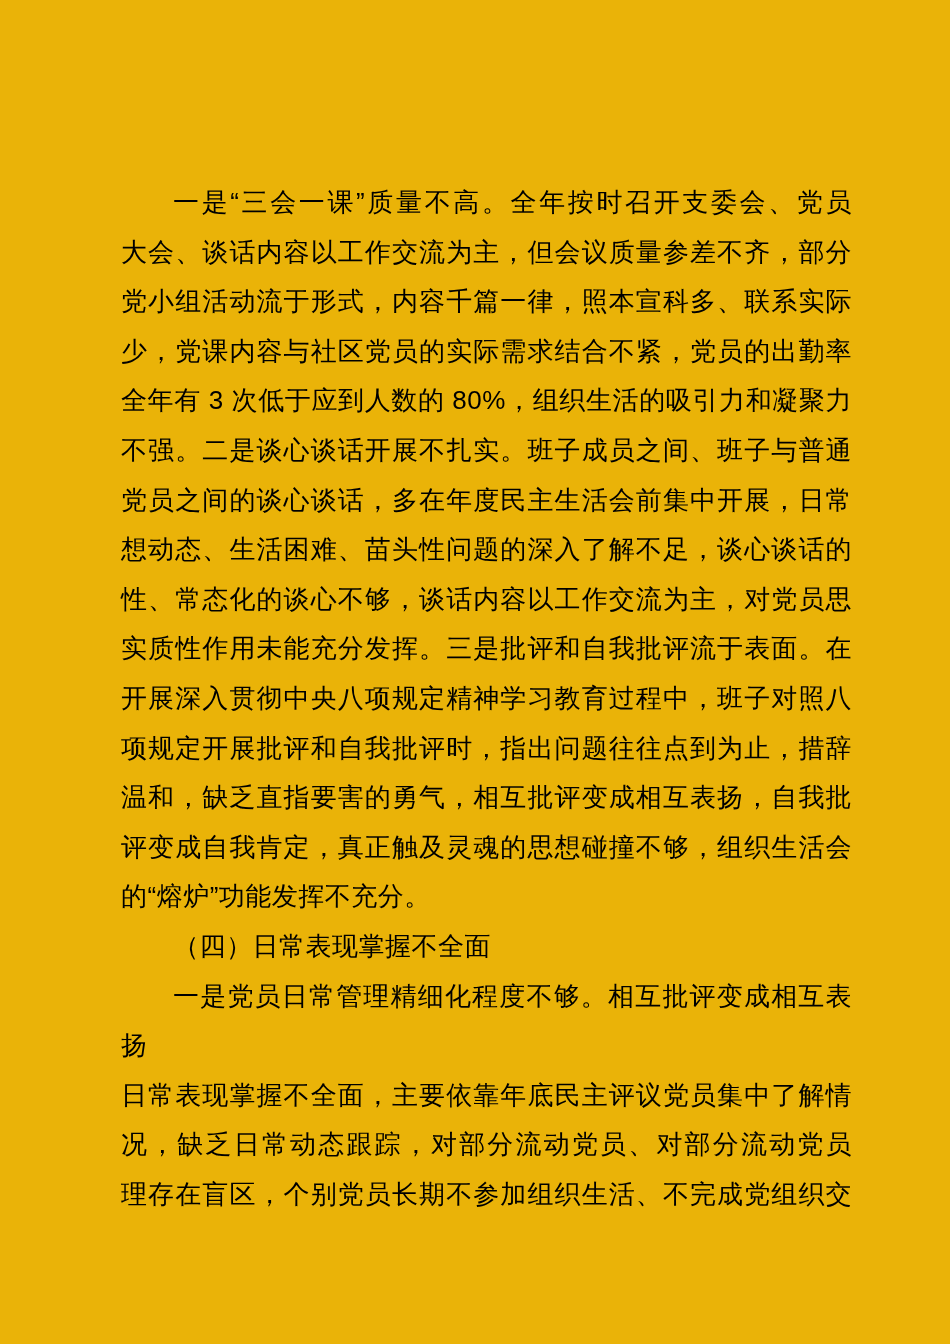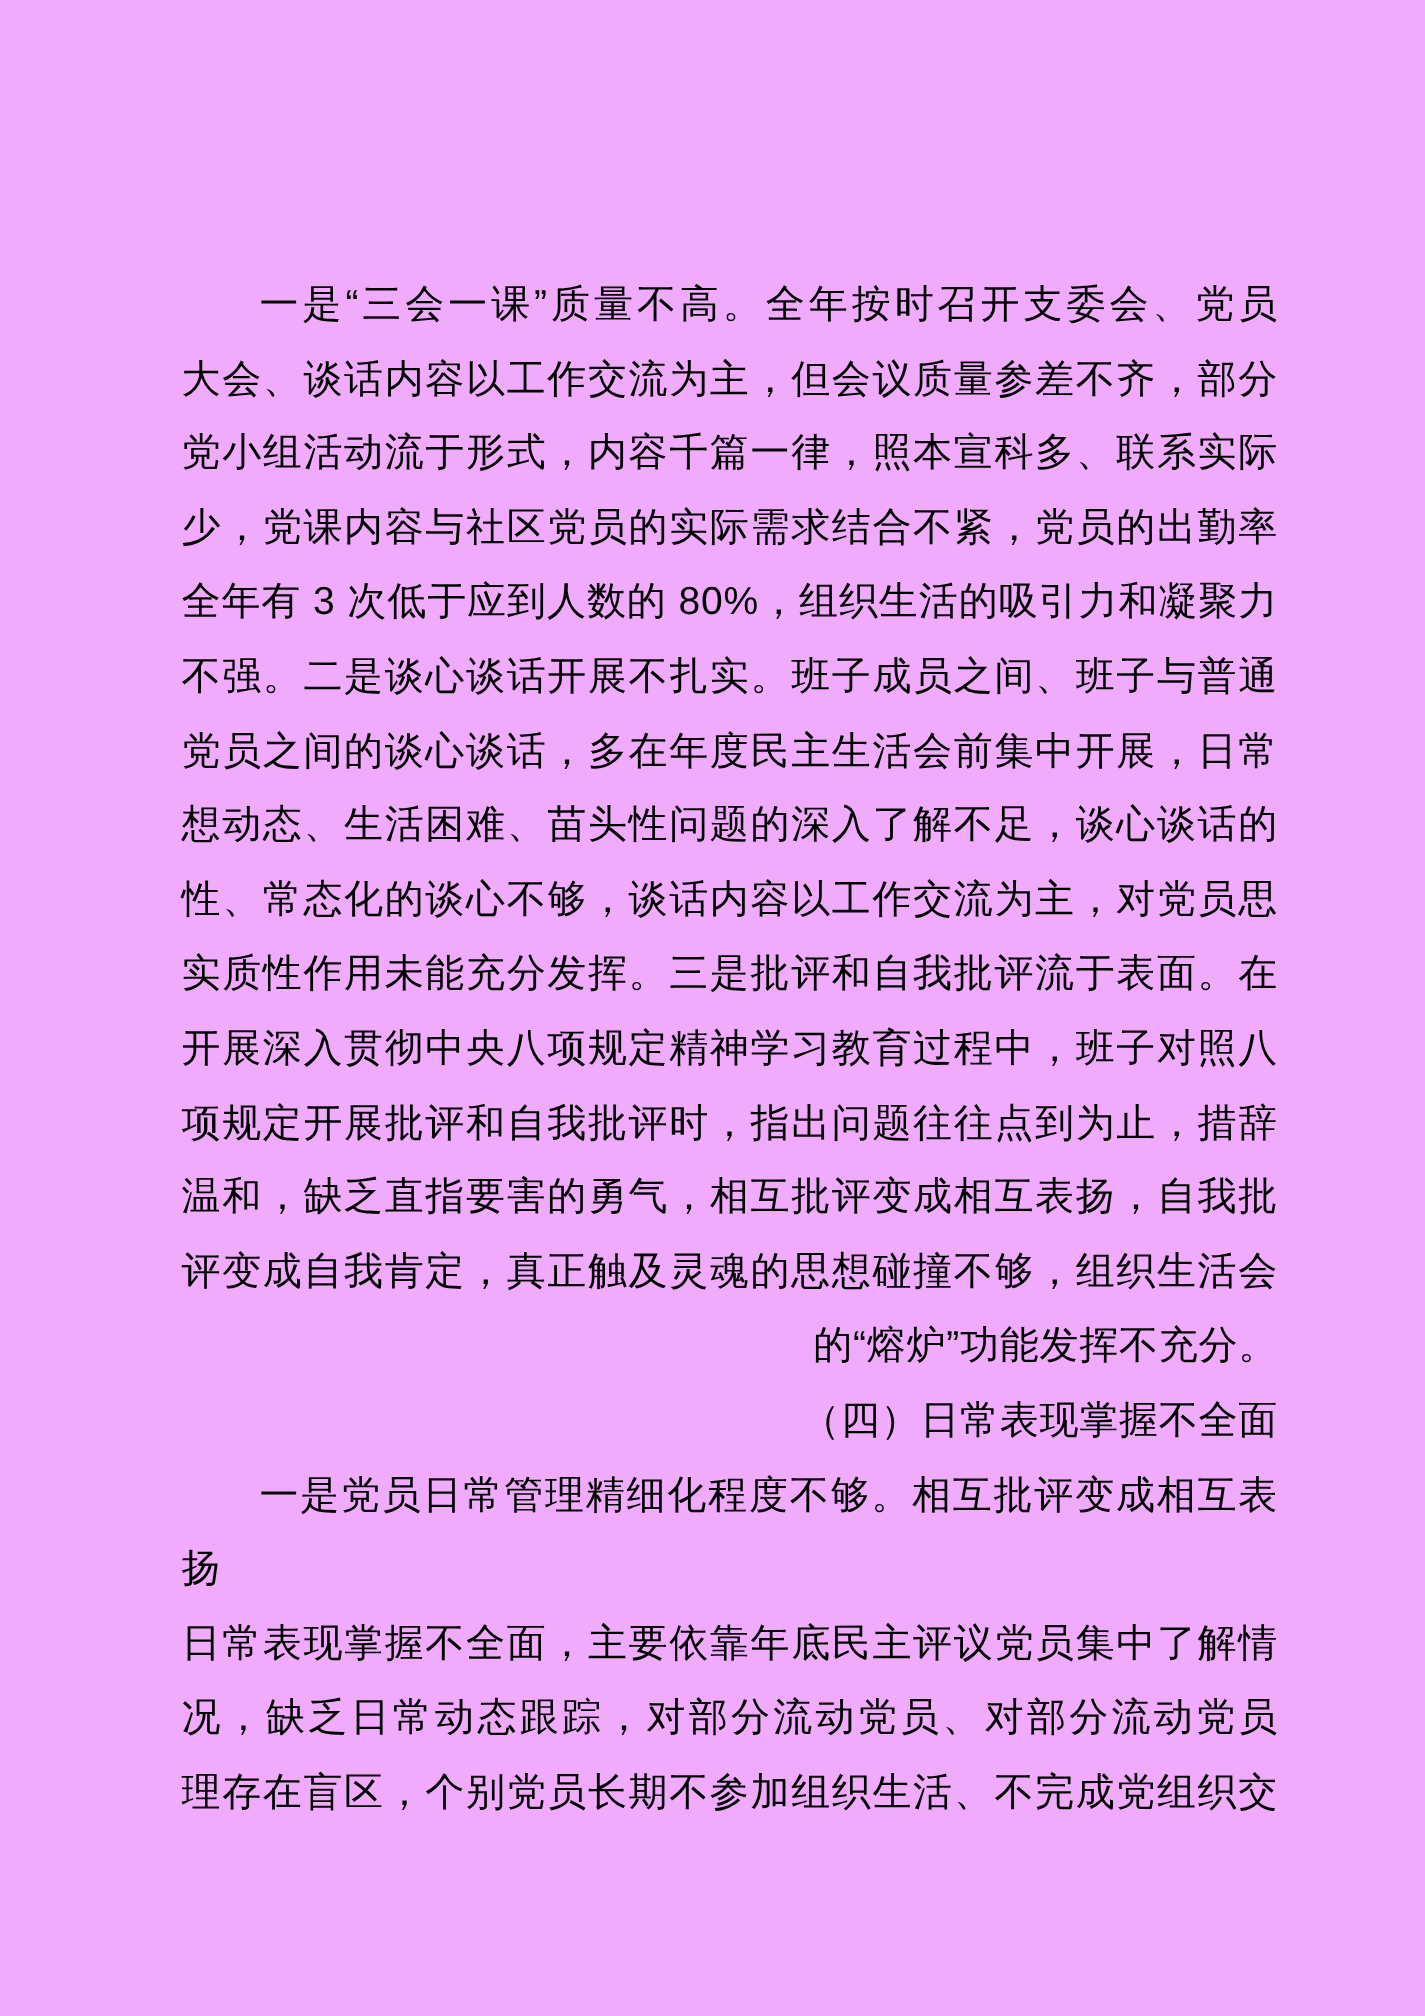--- a/index.html
+++ b/index.html
@@ -9,35 +9,35 @@
   body {
     width: 950px;
     height: 1344px;
     background: #ffffff;
     overflow: hidden;
   }
   .page {
     position: relative;
     width: 950px;
     height: 1344px;
-    background: #f0abfc;
+    background: #eab308;
     font-family: "Liberation Sans", sans-serif;
   }
   .body-text {
     position: absolute;
     left: 121px;
     top: 178px;
     width: 731px;
     color: #000000;
   }
   .text-line {
     font-size: 26px;
     line-height: 49.6px;
     color: #000000;
-    text-align: right;
+    text-align: left;
     letter-spacing: 0.5px;
   }
   .text-line.justify {
     text-align: justify;
     text-align-last: justify;
   }
   .text-line.indent {
     text-indent: 2em;
   }
 </style>

